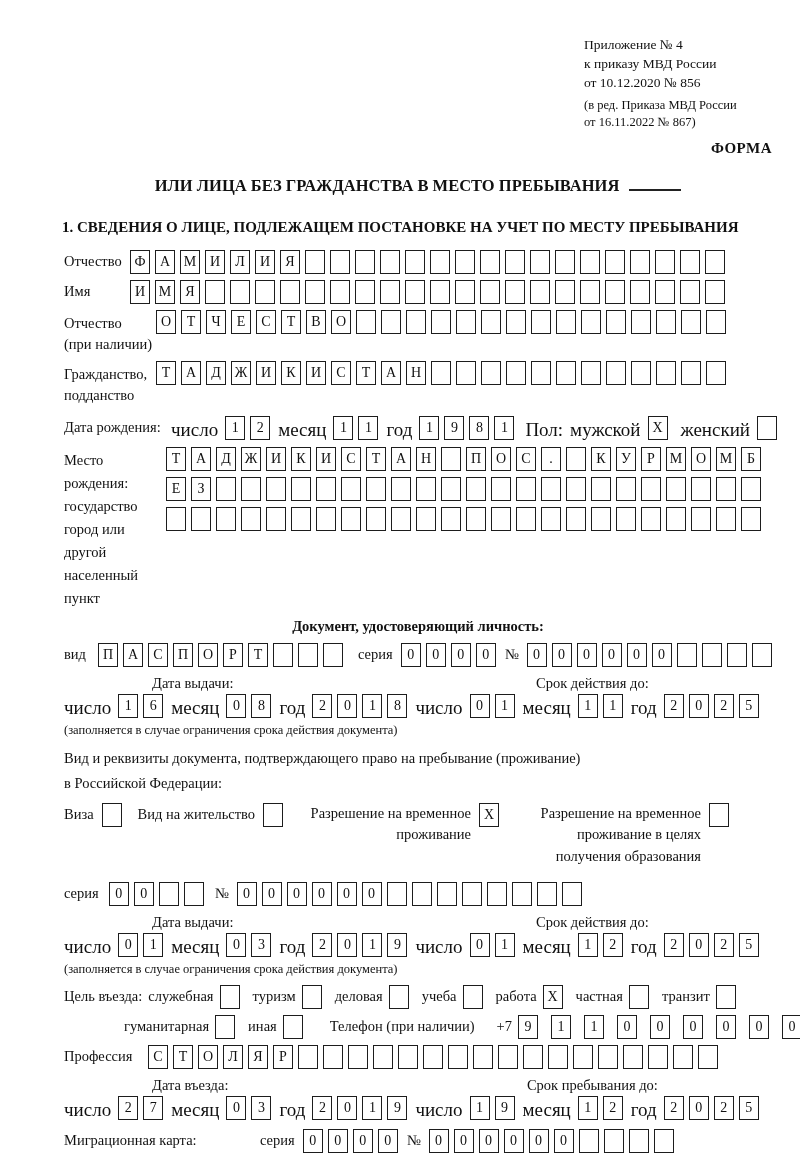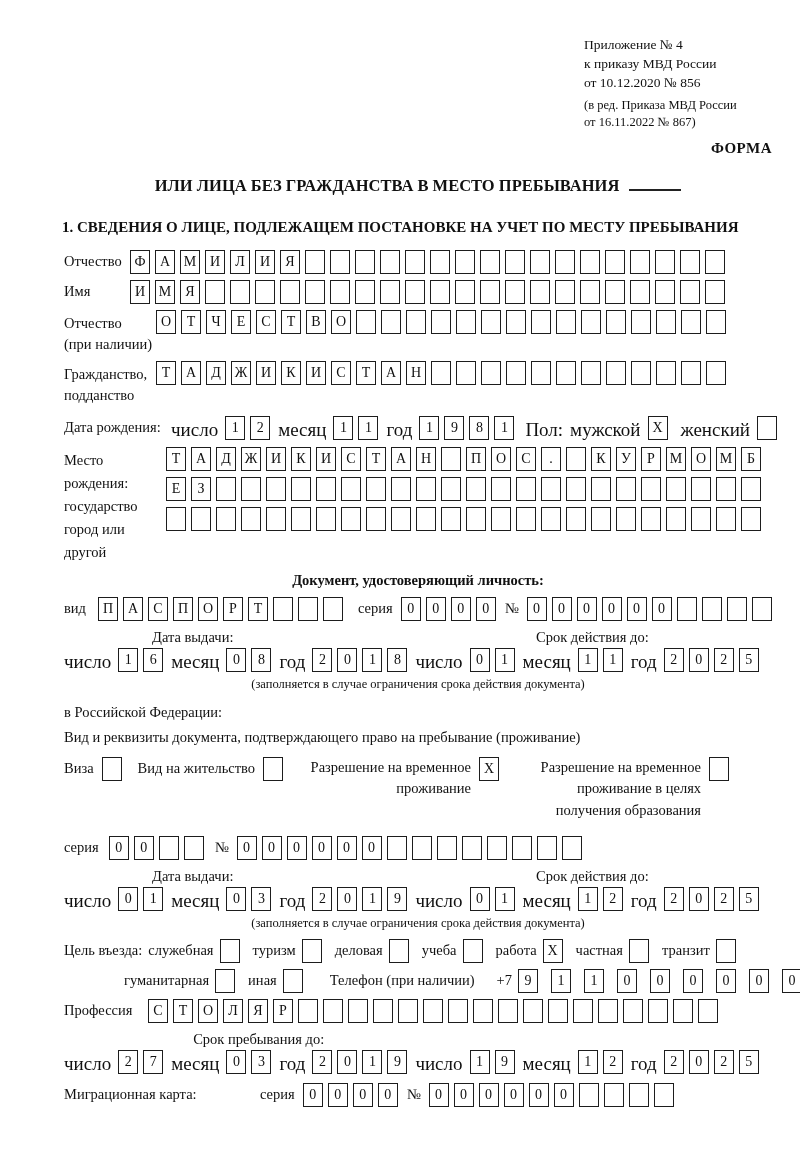--- a/index.html
+++ b/index.html
@@ -30,21 +30,21 @@
   .bplabels{flex:none;width:102px;font-size:14.5px;line-height:23px;padding-top:2px;}
   .bpboxes .boxes{display:flex;margin-bottom:6px;}
 
   .center-bold{text-align:center;font-weight:bold;font-size:14.5px;margin:8px 0 8px 0;}
 
   .dates{display:flex;font-size:14.5px;margin-bottom:2px;margin-top:8px;gap:48px;}
   .dates .left{width:45%;padding-left:88px;box-sizing:border-box;}
   .dates .right{width:55%;text-align:center;}
   .dgroup{display:inline-flex;align-items:flex-start;}
   .dgroup.rgt{margin-left:auto;margin-right:58px;}
-  .foot{font-size:12.5px;text-align:center;margin:-2px 0 8px 0;}
+  .foot{font-size:12.5px;text-align:left;margin:-2px 0 8px 0;}
 
   .intro{font-size:14.5px;line-height:1.75;margin-top:6px;}
   .opts{margin-top:6px;margin-bottom:14px;}
   .olbl{font-size:14.5px;flex:none;padding-top:3px;margin-right:8px;}
   .opts .box{margin-right:16px;}
   .wrapc{white-space:normal;text-align:right;line-height:1.5;padding-top:0;}
   .w172{width:172px;}.w186{width:186px;}
 
   .plbl{font-size:14.5px;flex:none;padding-top:3px;margin-right:6px;white-space:nowrap;}
   .prow .box{margin-right:13px;}
@@ -219,20 +219,21 @@
     <span class="box">X</span>
     <span class="dlbl" style="padding-left:8px">женский</span>
     <span class="box"></span>
   </div>
 
   <div class="bprow" style="margin-top:4px">
     <div class="bplabels">
       <div>Место рождения:</div>
       <div>государство</div>
       <div>город или другой</div>
+      <div>населенный пункт</div>
     </div>
     <div class="bpboxes">
       <span class="boxes">
           <span class="box">Т</span>
           <span class="box">А</span>
           <span class="box">Д</span>
           <span class="box">Ж</span>
           <span class="box">И</span>
           <span class="box">К</span>
           <span class="box">И</span>
@@ -387,22 +388,22 @@
           <span class="box">2</span>
           <span class="box">0</span>
           <span class="box">2</span>
           <span class="box">5</span>
         </span>
     </span>
   </div>
   <div class="foot">(заполняется в случае ограничения срока действия документа)</div>
 
   <div class="intro">
+    <div>Вид и реквизиты документа, подтверждающего право на пребывание (проживание)</div>
     <div>в Российской Федерации:</div>
-    <div>Вид и реквизиты документа, подтверждающего право на пребывание (проживание)</div>
   </div>
 
   <div class="row opts">
     <span class="olbl">Виза</span>
     <span class="box"></span>
     <span class="olbl">Вид на жительство</span>
     <span class="box"></span>
     <span class="olbl wrapc w172">Разрешение на временное проживание</span>
     <span class="box">X</span>
     <span class="olbl wrapc w186">Разрешение на временное проживание в целях получения образования</span>
@@ -543,20 +544,21 @@
         <span class="box"></span>
         <span class="box"></span>
         <span class="box"></span>
         <span class="box"></span>
         <span class="box"></span>
         <span class="box"></span>
       </span>
   </div>
 
   <div class="dates">
+    <span class="left">Дата въезда:</span>
     <span class="right">Срок пребывания до:</span>
   </div>
   <div class="row">
     <span class="dgroup">
       <span class="dlbl" style="padding-left:0">число</span>
       <span class="boxes">
           <span class="box">2</span>
           <span class="box">7</span>
         </span>
       <span class="dlbl">месяц</span>

